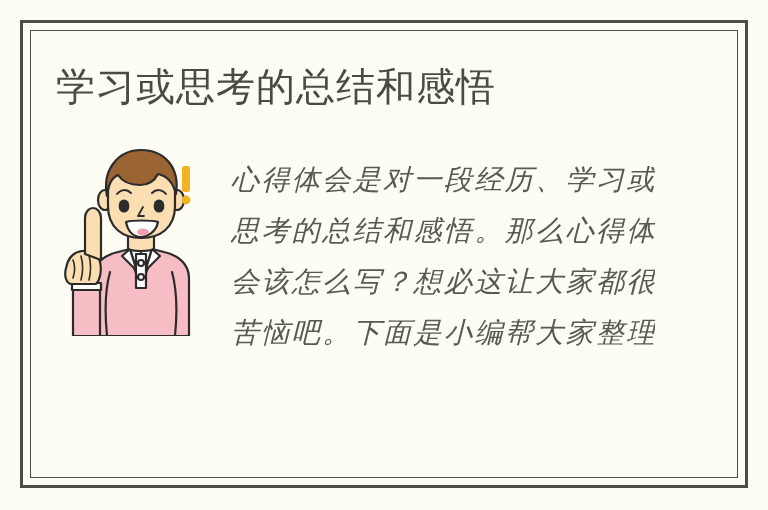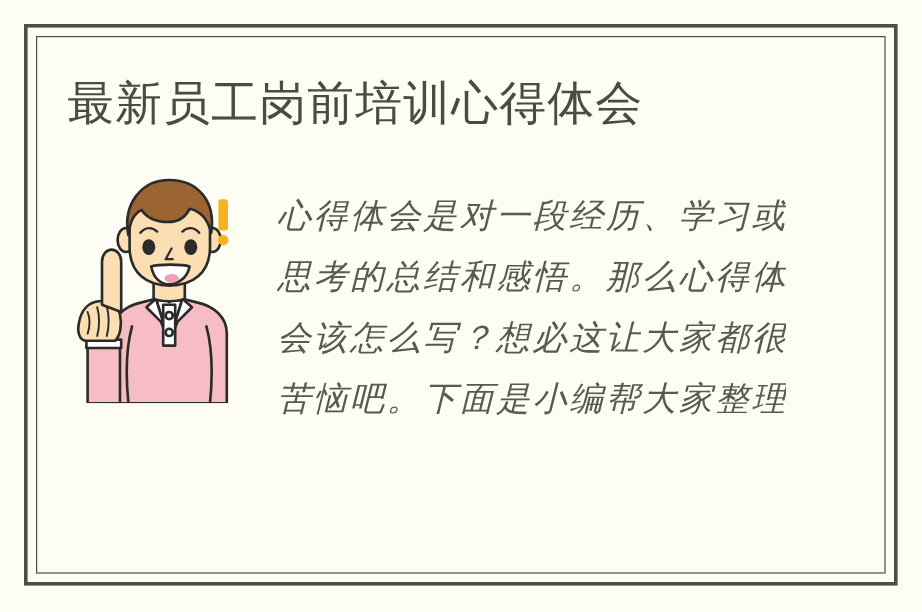--- a/index.html
+++ b/index.html
@@ -94,21 +94,21 @@
   }
 </style>
 </head>
 <body>
 
 <div id="page">
 
   <div class="frame-outer"></div>
   <div class="frame-inner"></div>
 
-  <div class="page-title">最新员工岗前培训心得体会</div>
+  <div class="page-title">学习或思考的总结和感悟</div>
 
   <div class="content-row">
 
     <div class="illustration">
       <svg width="150" height="192" viewBox="0 0 150 192" xmlns="http://www.w3.org/2000/svg">
         <g stroke="#2b2b2b" stroke-width="2.2" stroke-linejoin="round" stroke-linecap="round">
 
           <path d="M33 192 L33 134 C33 120 44 111 58 108 L70 105 L92 105 L104 108
                    C118 111 129 120 129 134 L129 192 Z" fill="#f7bdc4"></path>
 

